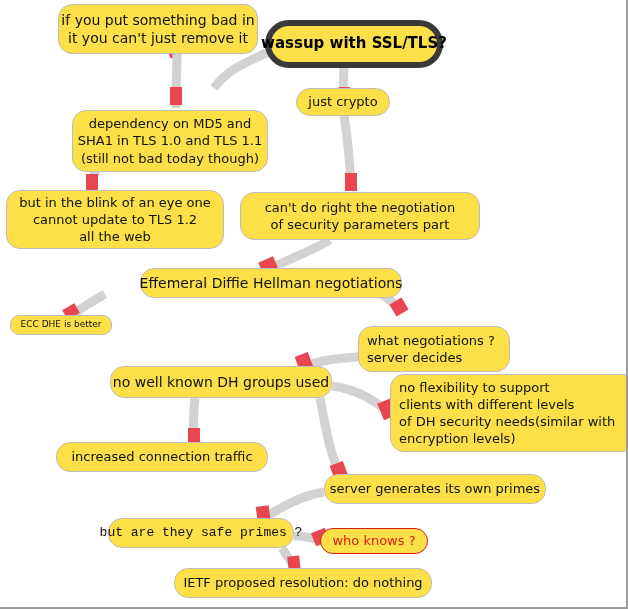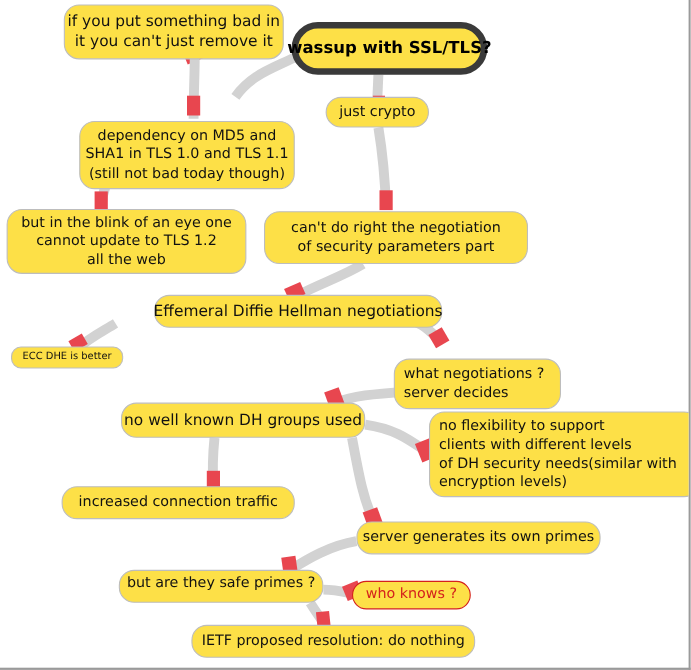--- a/index.html
+++ b/index.html
@@ -141,17 +141,17 @@
       <div class="node c-tiny align-center" style="left: 10px; top: 315px; width: 102px; min-height: 20px; font-size: 9px; display: flex; align-items: center; justify-content: center; padding: 1px 6px;"><span class="node-inner">ECC DHE is better</span></div>
       <div class="node  align-left" style="left: 358px; top: 310px; width: 152px; min-height: 46px; font-size: 13px; display: flex; align-items: center; justify-content: flex-start; padding: 3px 8px; margin-top: 16px;"><span class="node-inner">what negotiations ?
 server decides</span></div>
       <div class="node  align-center" style="left: 110px; top: 366px; width: 222px; min-height: 32px; font-size: 14px; display: flex; align-items: center; justify-content: center; padding: 3px 8px;"><span class="node-inner">no well known DH groups used</span></div>
       <div class="node  align-left" style="left: 390px; top: 374px; width: 246px; min-height: 78px; font-size: 13px; display: flex; align-items: center; justify-content: flex-start; padding: 3px 8px;"><span class="node-inner">no flexibility to support
 clients with different levels
 of DH security needs(similar with
 encryption levels)</span></div>
       <div class="node  align-center" style="left: 56px; top: 442px; width: 212px; min-height: 30px; font-size: 13px; display: flex; align-items: center; justify-content: center; padding: 3px 8px;"><span class="node-inner">increased connection traffic</span></div>
       <div class="node  align-center" style="left: 324px; top: 474px; width: 222px; min-height: 30px; font-size: 13px; display: flex; align-items: center; justify-content: center; padding: 3px 8px;"><span class="node-inner">server generates its own primes</span></div>
-      <div class="node  align-center" style="left: 108px; top: 518px; width: 186px; min-height: 30px; font-size: 13px; display: flex; justify-content: center; padding: 3px 8px;"><span class="node-inner">but are they safe primes ?</span></div>
+      <div class="node  align-center" style="left: 108px; top: 518px; width: 186px; min-height: 30px; font-size: 13px; display: flex; align-items: center; justify-content: center; padding: 3px 8px; font-family: Liberation Mono, monospace;"><span class="node-inner">but are they safe primes ?</span></div>
       <div class="node c-alert align-center" style="left: 320px; top: 528px; width: 108px; min-height: 26px; font-size: 13px; display: flex; align-items: center; justify-content: center; padding: 3px 8px;"><span class="node-inner">who knows ?</span></div>
       <div class="node  align-center" style="left: 174px; top: 568px; width: 258px; min-height: 30px; font-size: 13px; display: flex; align-items: center; justify-content: center; padding: 3px 8px;"><span class="node-inner">IETF proposed resolution: do nothing</span></div>
     </div>
 </div>
 
 </body></html>

